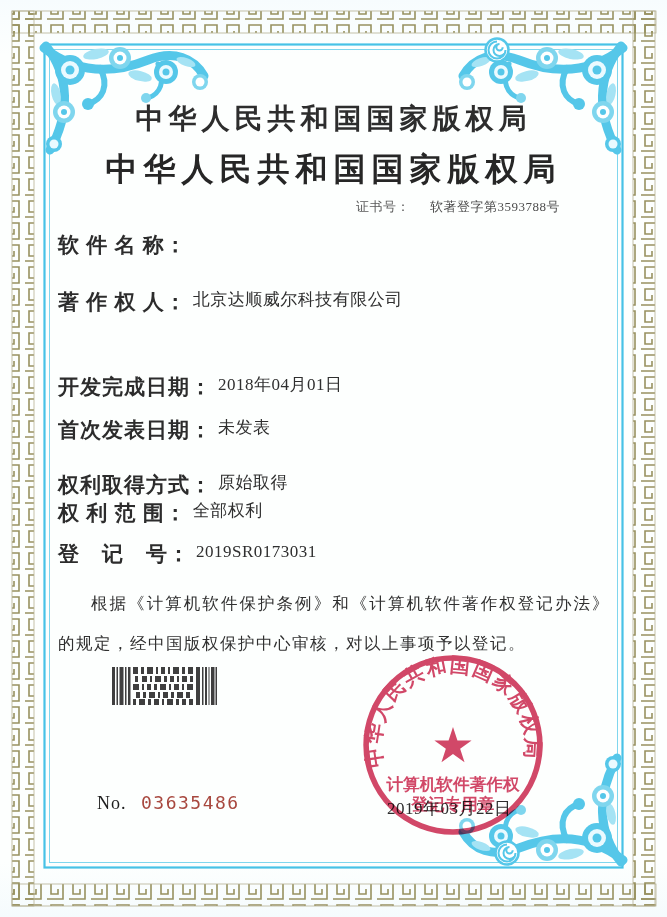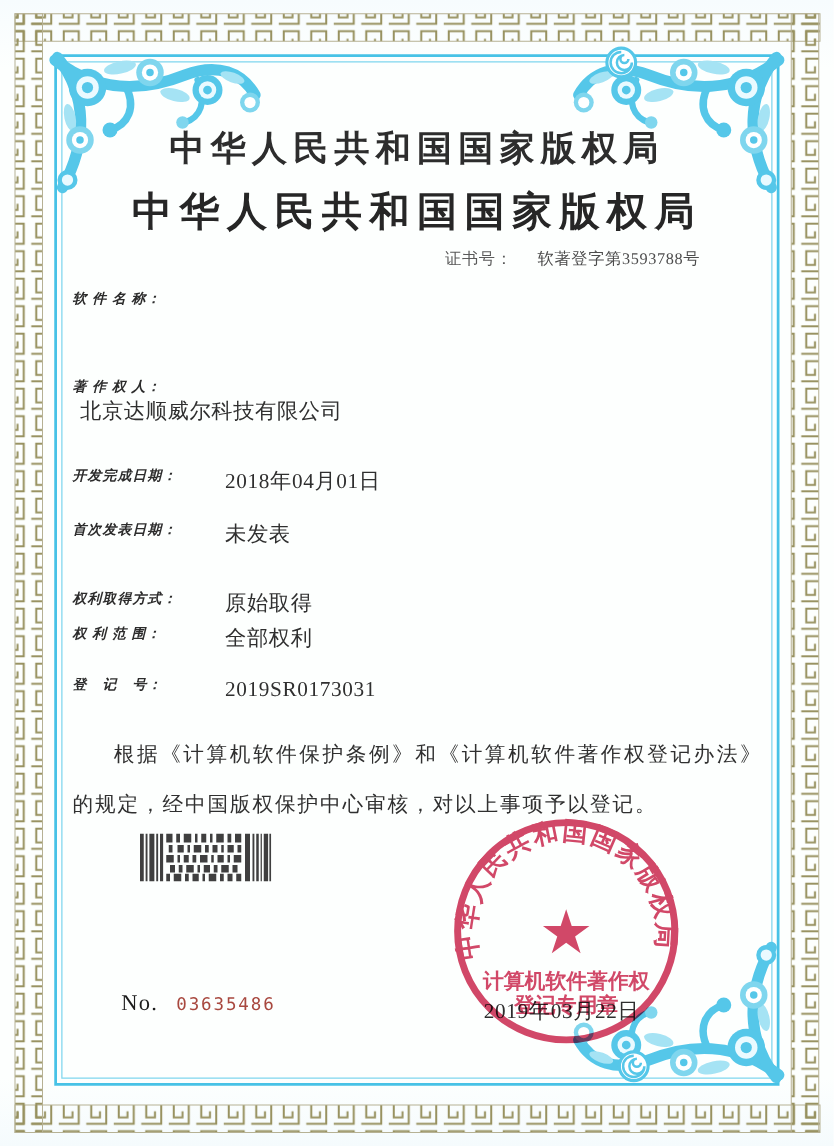--- a/index.html
+++ b/index.html
@@ -23,43 +23,43 @@
     font-size:32px;font-weight:700;letter-spacing:6px;color:#262626;white-space:nowrap;
   }
   .cert-no{
     position:absolute;top:198px;right:107px;font-size:13px;color:#5a5a5a;
     letter-spacing:.5px;white-space:nowrap;
   }
   .cert-no .val{margin-left:20px;color:#4c4c4c;}
 
   .field-row{position:absolute;left:58px;display:flex;align-items:flex-start;}
   .field-row .lbl{
-    min-width:116px;font-size:11px;font-weight:700;color:#2c2c2c;
-    letter-spacing:1px;white-space:pre;font-style:italic;
+    min-width:116px;font-size:21px;font-weight:700;color:#2c2c2c;
+    letter-spacing:1px;white-space:pre;
   }
   .field-row .val{
     font-size:17px;color:#2f2f2f;letter-spacing:.5px;white-space:pre-line;
     max-width:420px;line-height:1.55;margin-left:6px;margin-top:-1px;
   }
-  .row-1{top:231px;} .row-2{top:302px;flex-direction:column;} .row-3{top:373px;justify-content:center;}
+  .row-1{top:231px;} .row-2{top:288px;} .row-3{top:373px;justify-content:center;}
   .row-4{top:416px;} .row-5{top:458px;margin-top:13px;} .row-6{top:499px;} .row-7{top:540px;}
 
   .statement{
     position:absolute;left:58px;top:584px;width:552px;
     font-size:16.5px;line-height:2.45;color:#303030;letter-spacing:1.5px;
     text-indent:2em;text-align:justify;
   }
 
   .barcode{position:absolute;left:112px;top:666px;width:105px;height:40px;}
 
   .serial{position:absolute;left:97px;top:792px;font-size:18px;color:#1d1d1d;white-space:nowrap;}
   .serial .no-label{font-weight:400;letter-spacing:1px;}
   .serial .no-value{
     color:#a8483f;font-family:"DejaVu Sans Mono","Liberation Mono",monospace;
-    font-size:14px;letter-spacing:1.5px;margin-left:10px;
+    font-size:18px;letter-spacing:1.5px;margin-left:10px;
   }
 
   .issue-date{
     position:absolute;left:387px;top:797px;font-size:17px;color:#2e2e2e;
     letter-spacing:.5px;z-index:1;white-space:nowrap;
   }
   .seal{
     position:absolute;left:357px;top:649px;width:192px;height:192px;
     mix-blend-mode:multiply;opacity:.93;z-index:2;
   }

